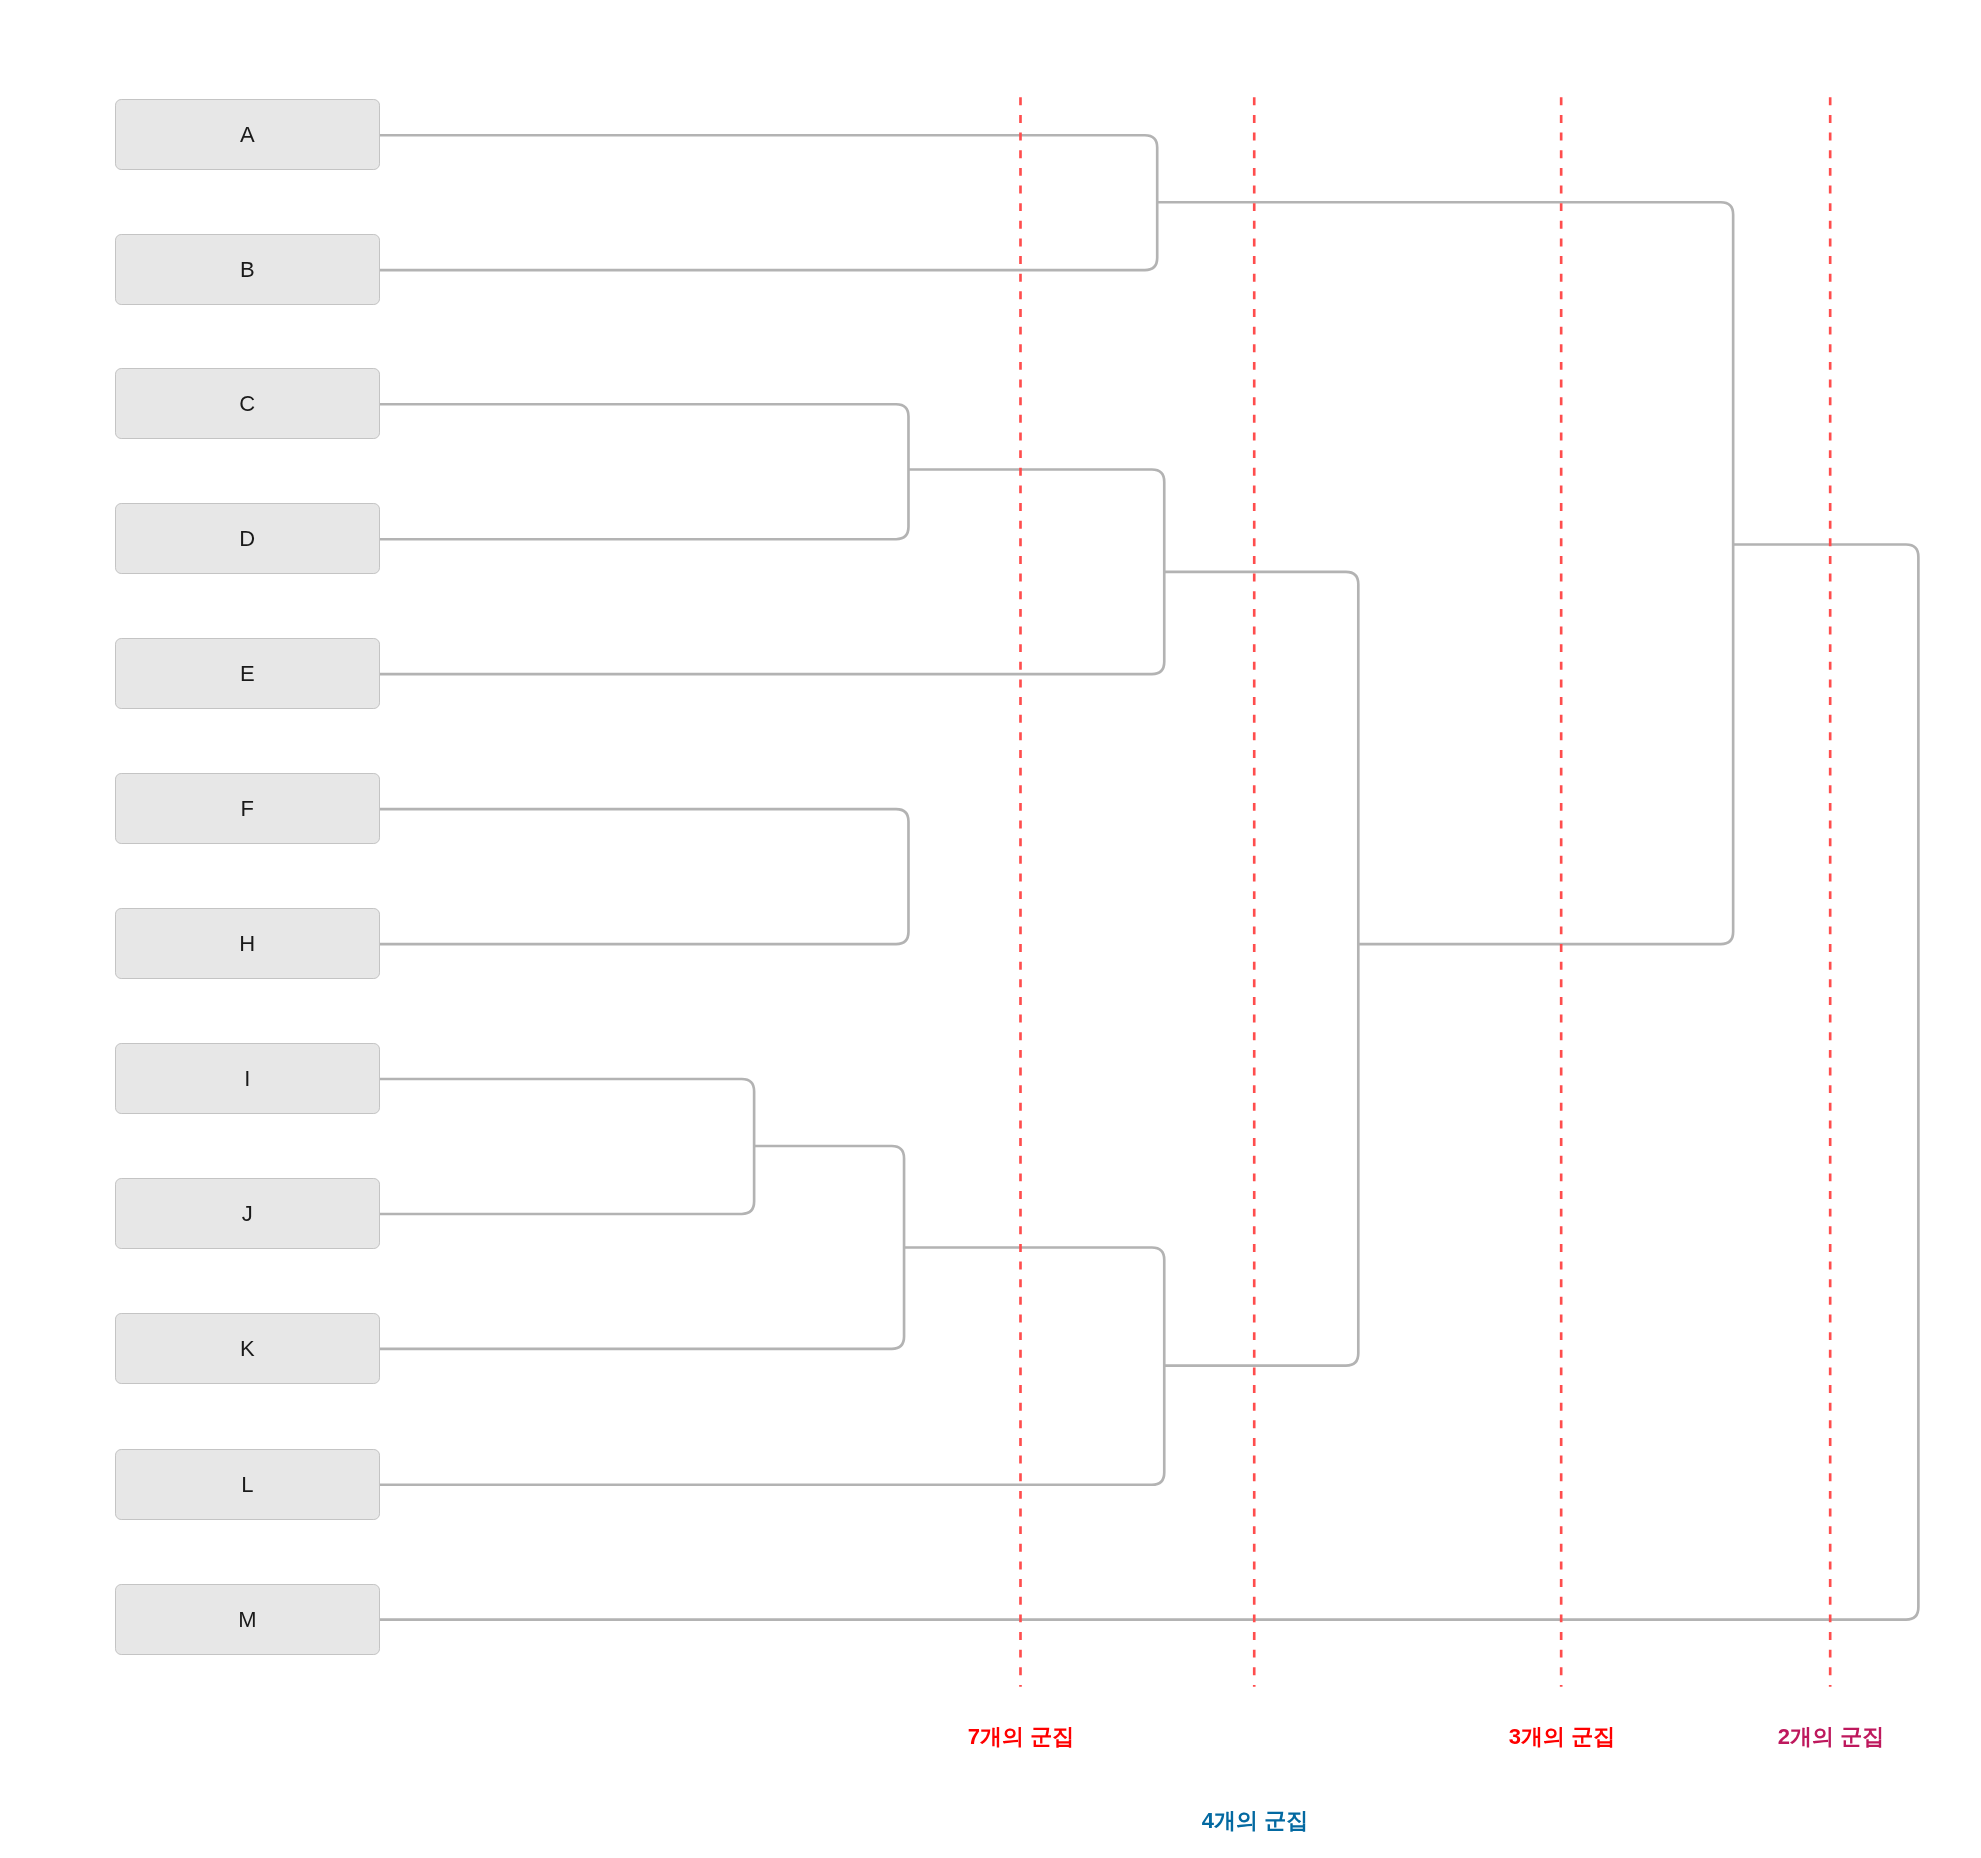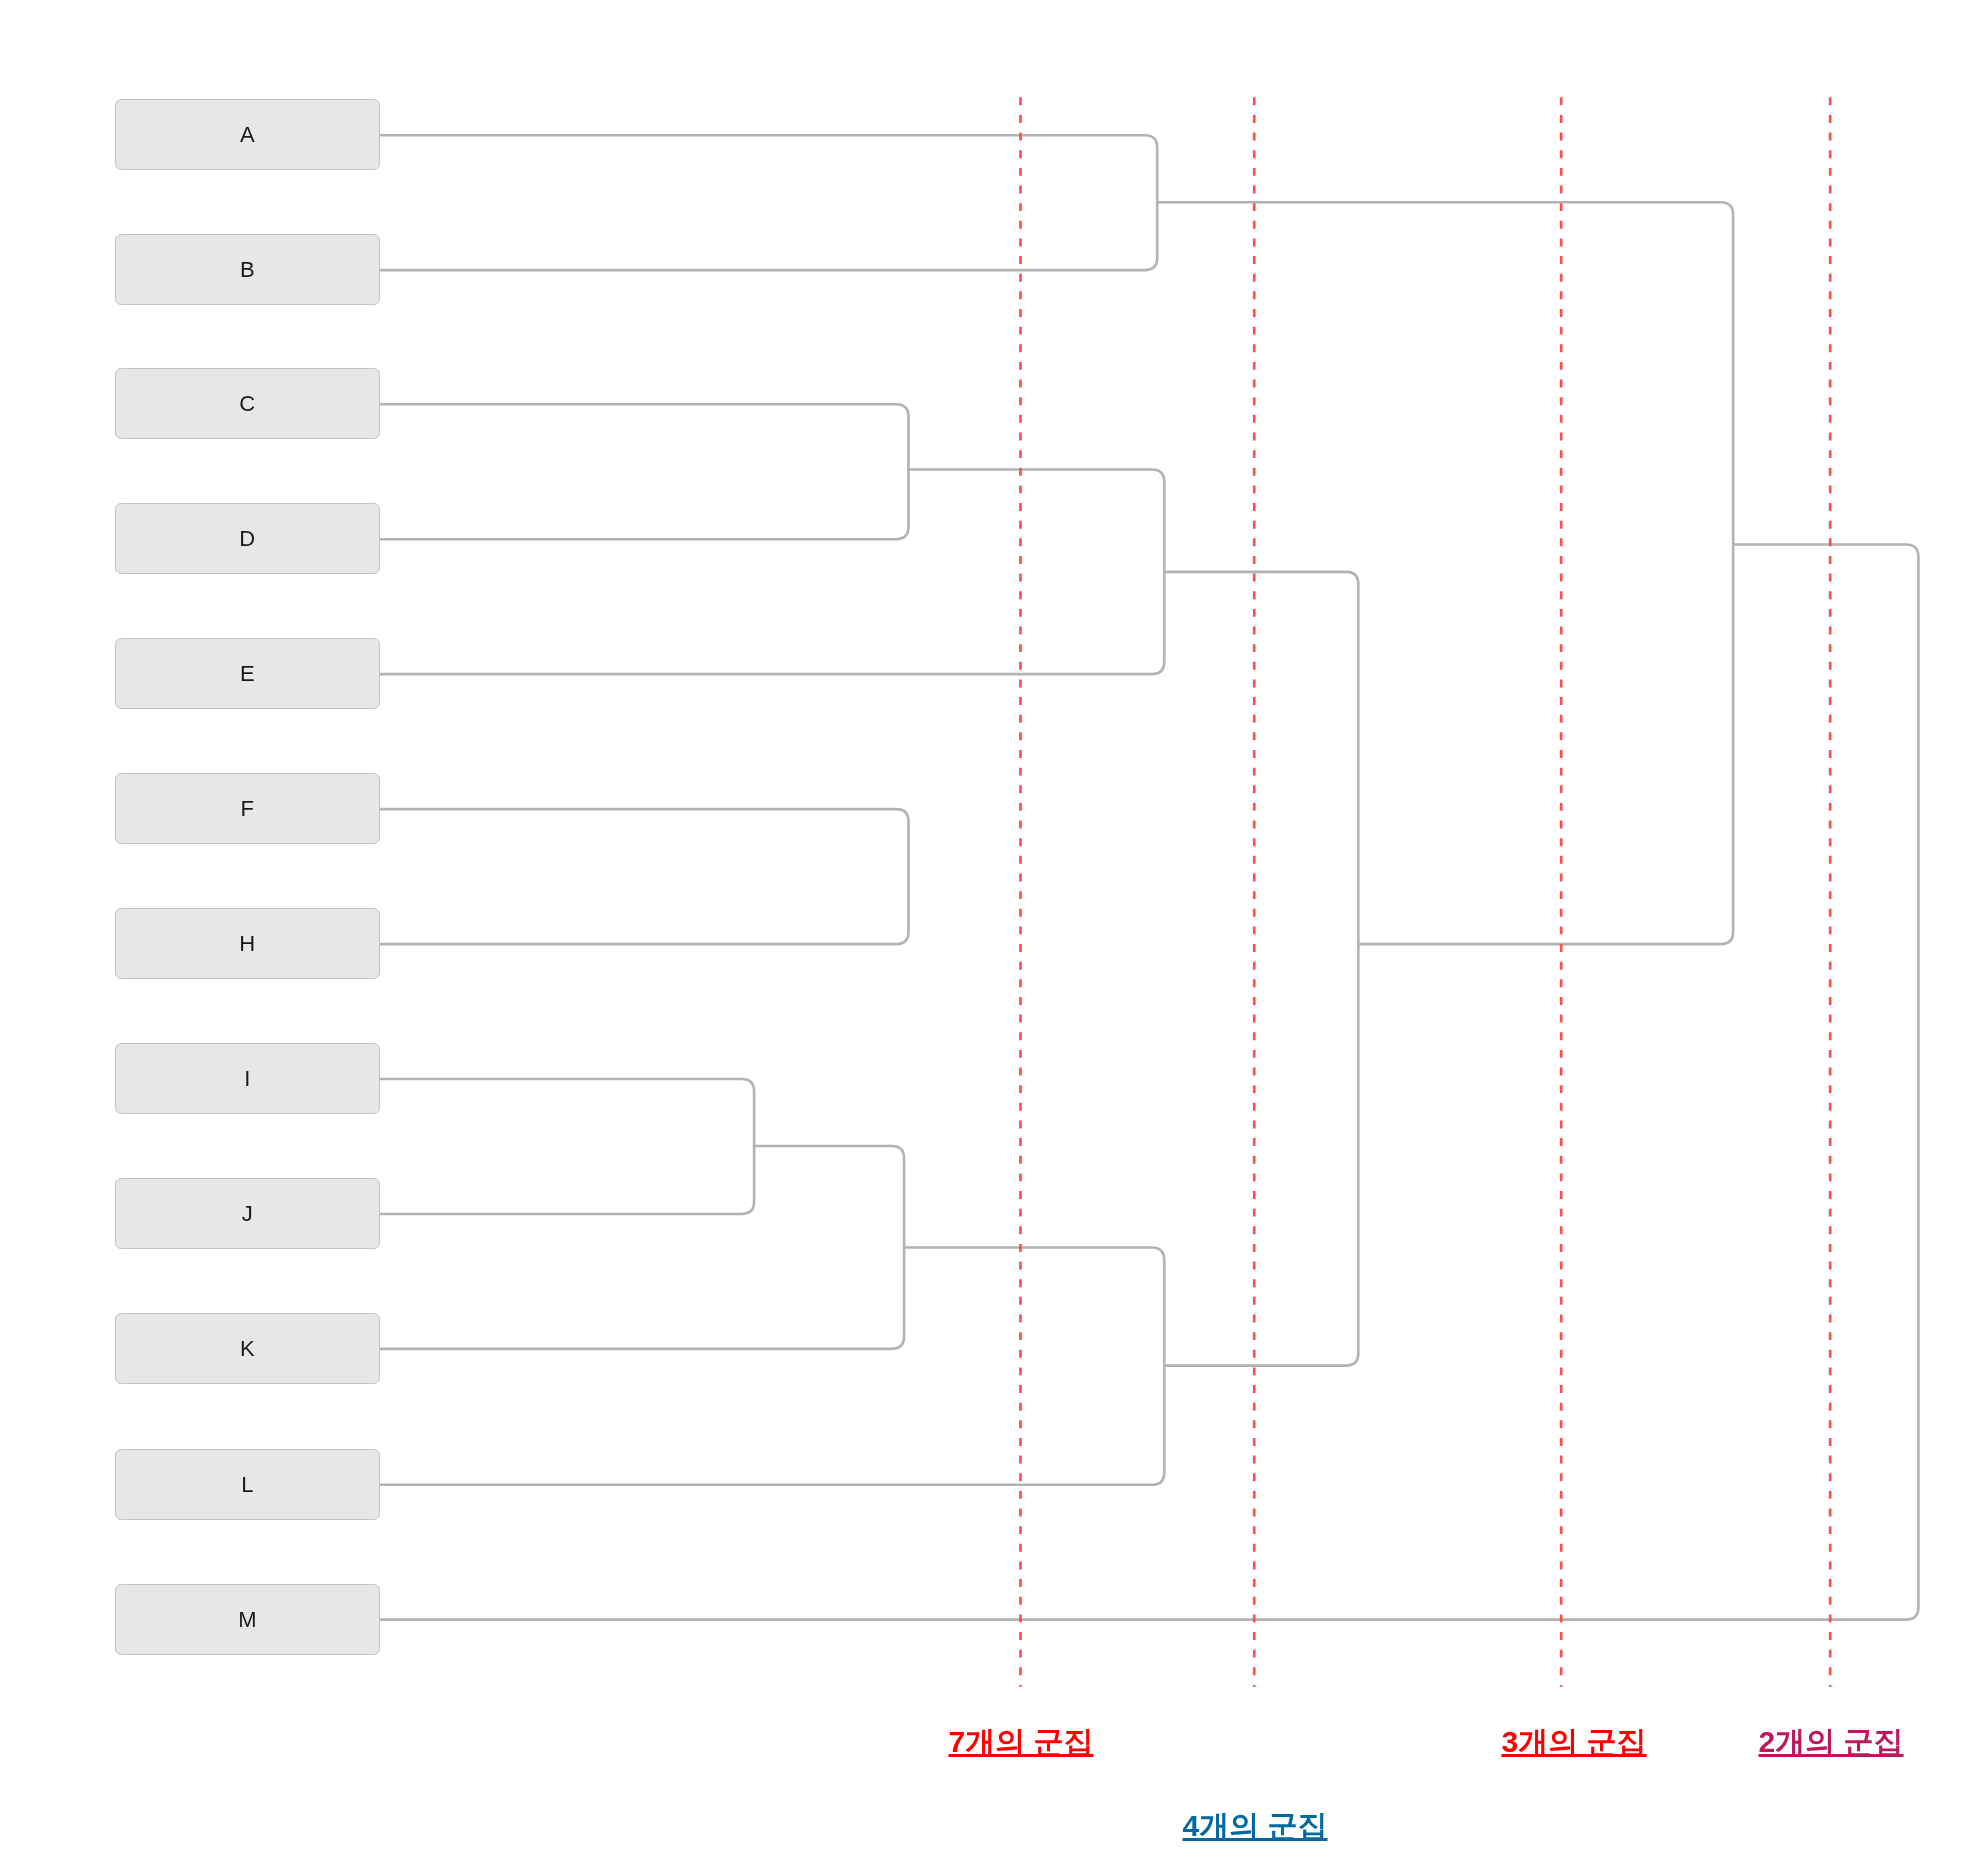--- a/index.html
+++ b/index.html
@@ -36,24 +36,23 @@
     justify-content: center;
     color: #1a1a1a;
     font-size: 22px;
     font-weight: 400;
     letter-spacing: 0.4px;
   }
   .cut-label {
     position: absolute;
     transform: translateX(-50%);
     color: #ff0000;
-    font-size: 30px;
+    font-size: 22px;
     font-weight: 700;
     white-space: nowrap;
-    text-decoration: underline;
   }
 </style>
 </head>
 <body>
 
 <div id="stage">
 
   <svg id="tree-svg" viewBox="0 0 2246 2107" xmlns="http://www.w3.org/2000/svg">
     <g id="link-layer" fill="none" stroke="#b3b3b3" stroke-width="3" stroke-linecap="butt" stroke-linejoin="round">
         <path d="M 430 153 L 1298 153 Q 1312 153 1312 167 L 1312 292 Q 1312 306 1298 306 L 430 306" stroke="#b3b3b3" stroke-width="3" fill="none"></path>
@@ -111,18 +110,18 @@
       <div class="leaf-box" style="left: 115px; top: 1449px; width: 265px; height: 71px; background: rgb(231, 231, 231); border-color: rgb(196, 196, 196); color: rgb(26, 26, 26);">
         <span>L</span>
       </div>
       <div class="leaf-box" style="left: 115px; top: 1584px; width: 265px; height: 71px; background: rgb(231, 231, 231); border-color: rgb(196, 196, 196); color: rgb(26, 26, 26);">
         <span>M</span>
       </div>
     </div>
   <div id="cut-label-layer">
       <div class="cut-label" style="left: 1021px; top: 1722px; color: rgb(255, 0, 0);">7개의 군집</div>
       <div class="cut-label" style="left: 1255px; top: 1806px; color: #0369a1;">4개의 군집</div>
-      <div class="cut-label" style="left: 1562px; top: 1722px; color: rgb(255, 0, 0); margin-left: 12px;">3개의 군집</div>
+      <div class="cut-label" style="left: 1562px; top: 1722px; color: rgb(255, 0, 0);">3개의 군집</div>
       <div class="cut-label" style="left: 1831px; top: 1722px; color: #be185d;">2개의 군집</div>
     </div>
 
 </div>
 
 
 </body></html>

